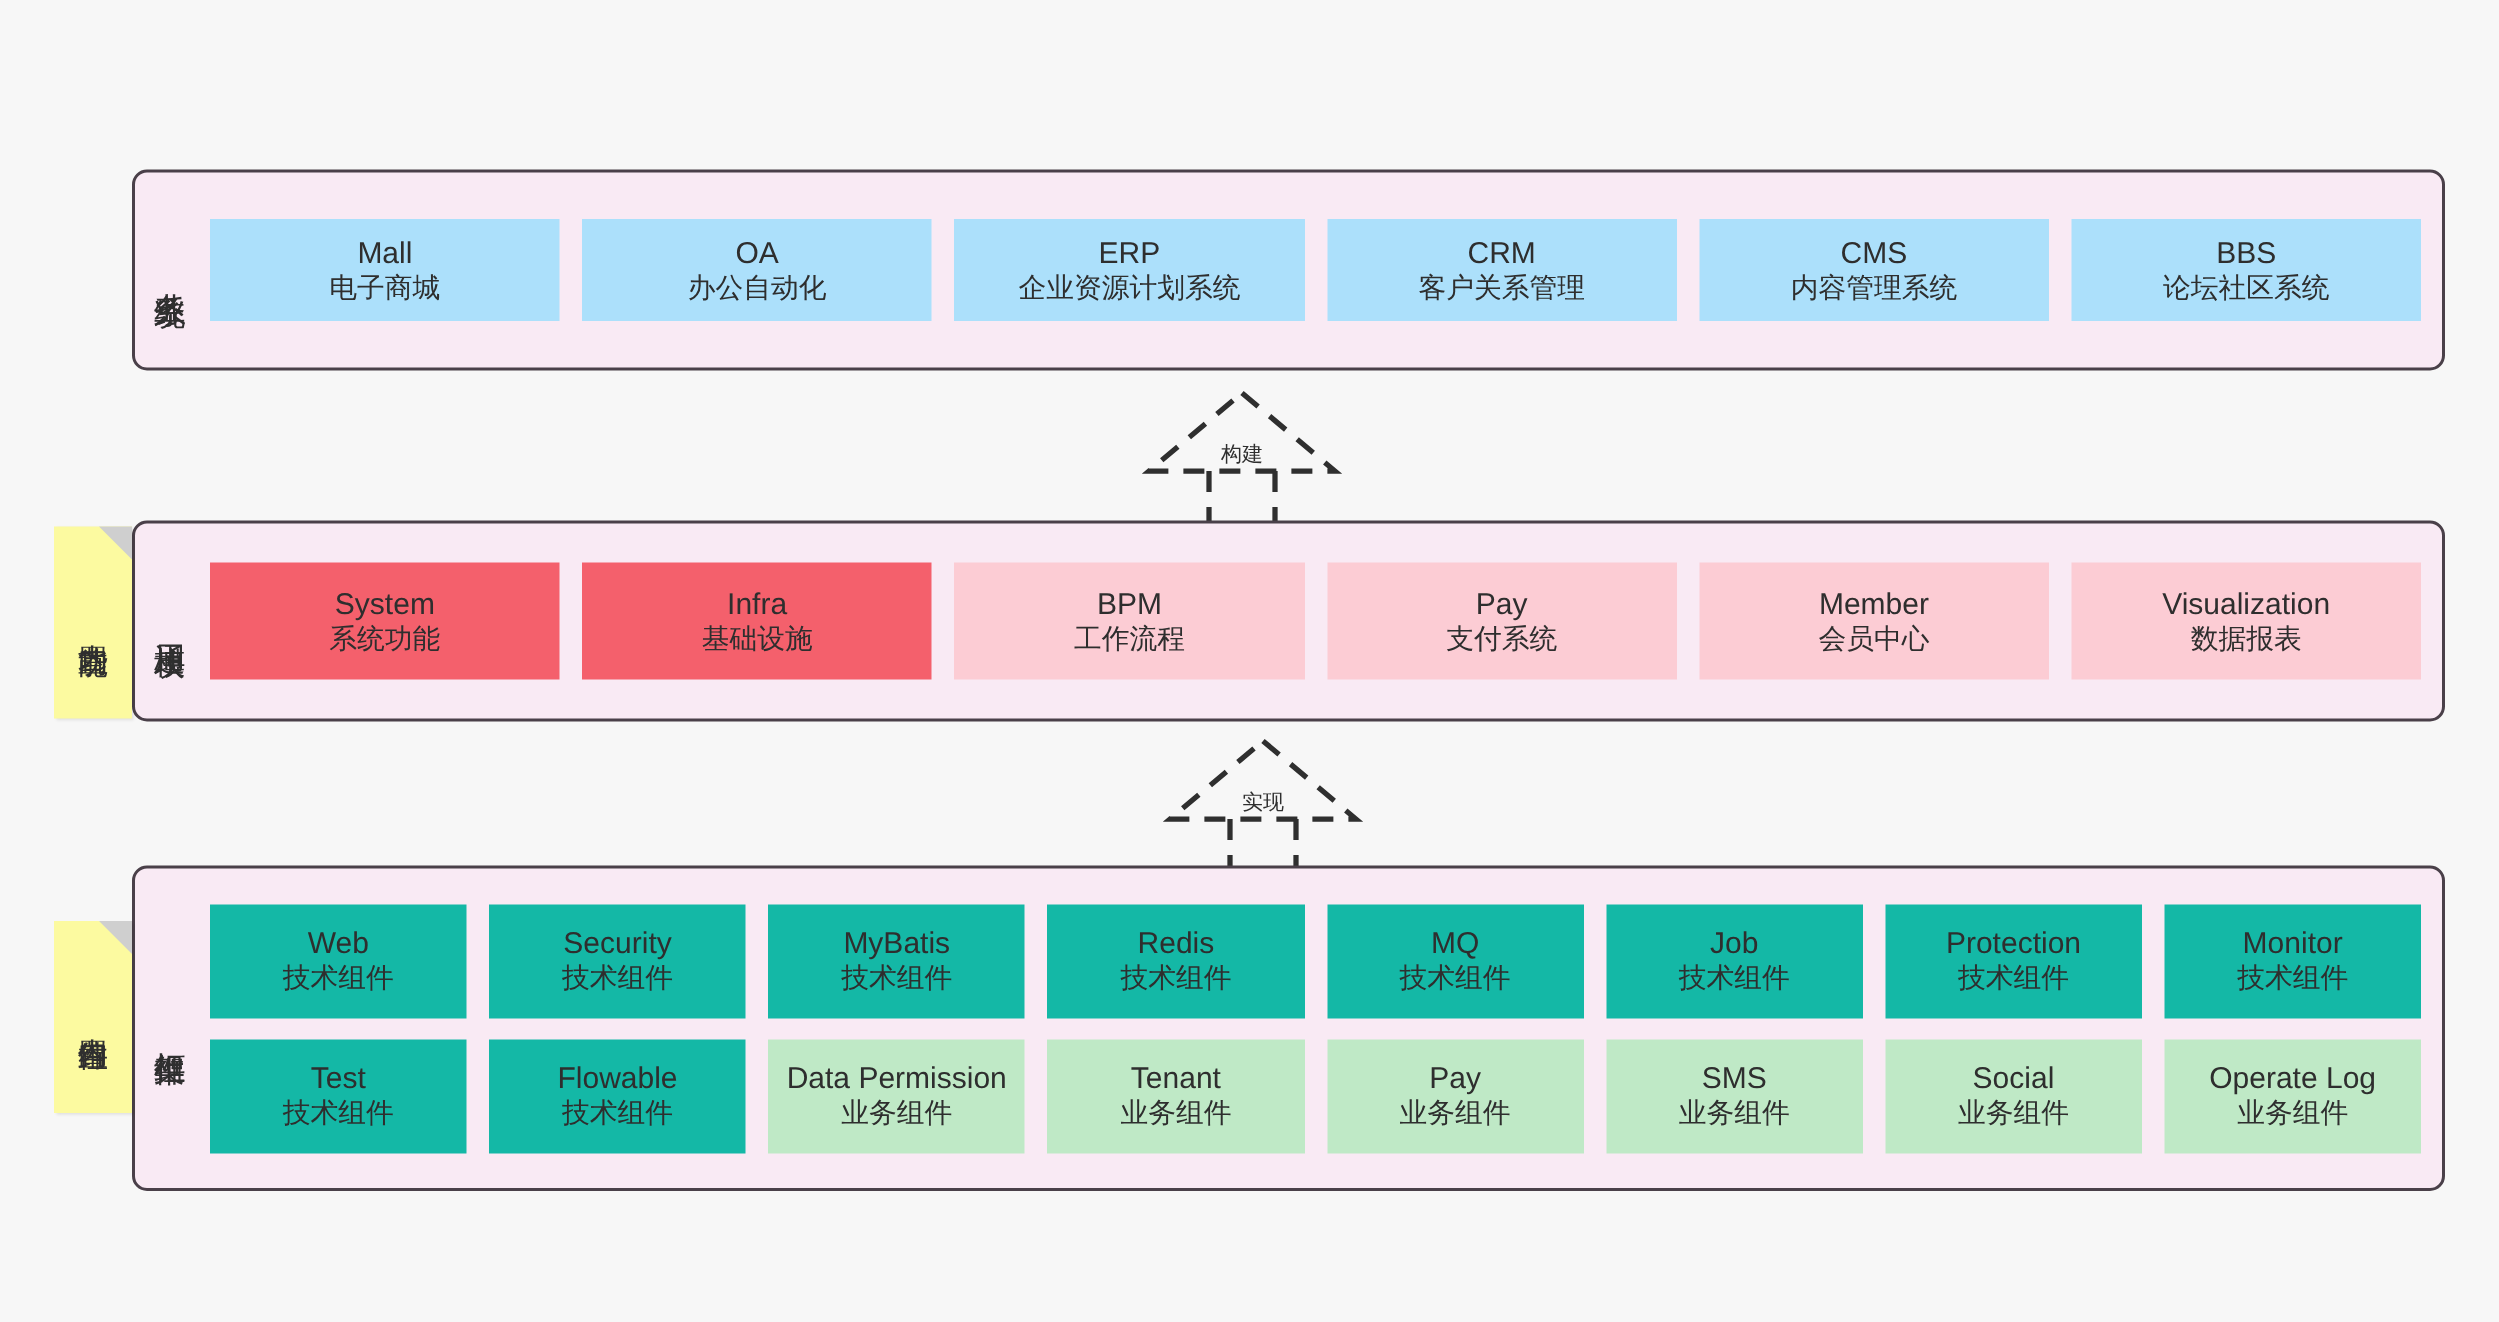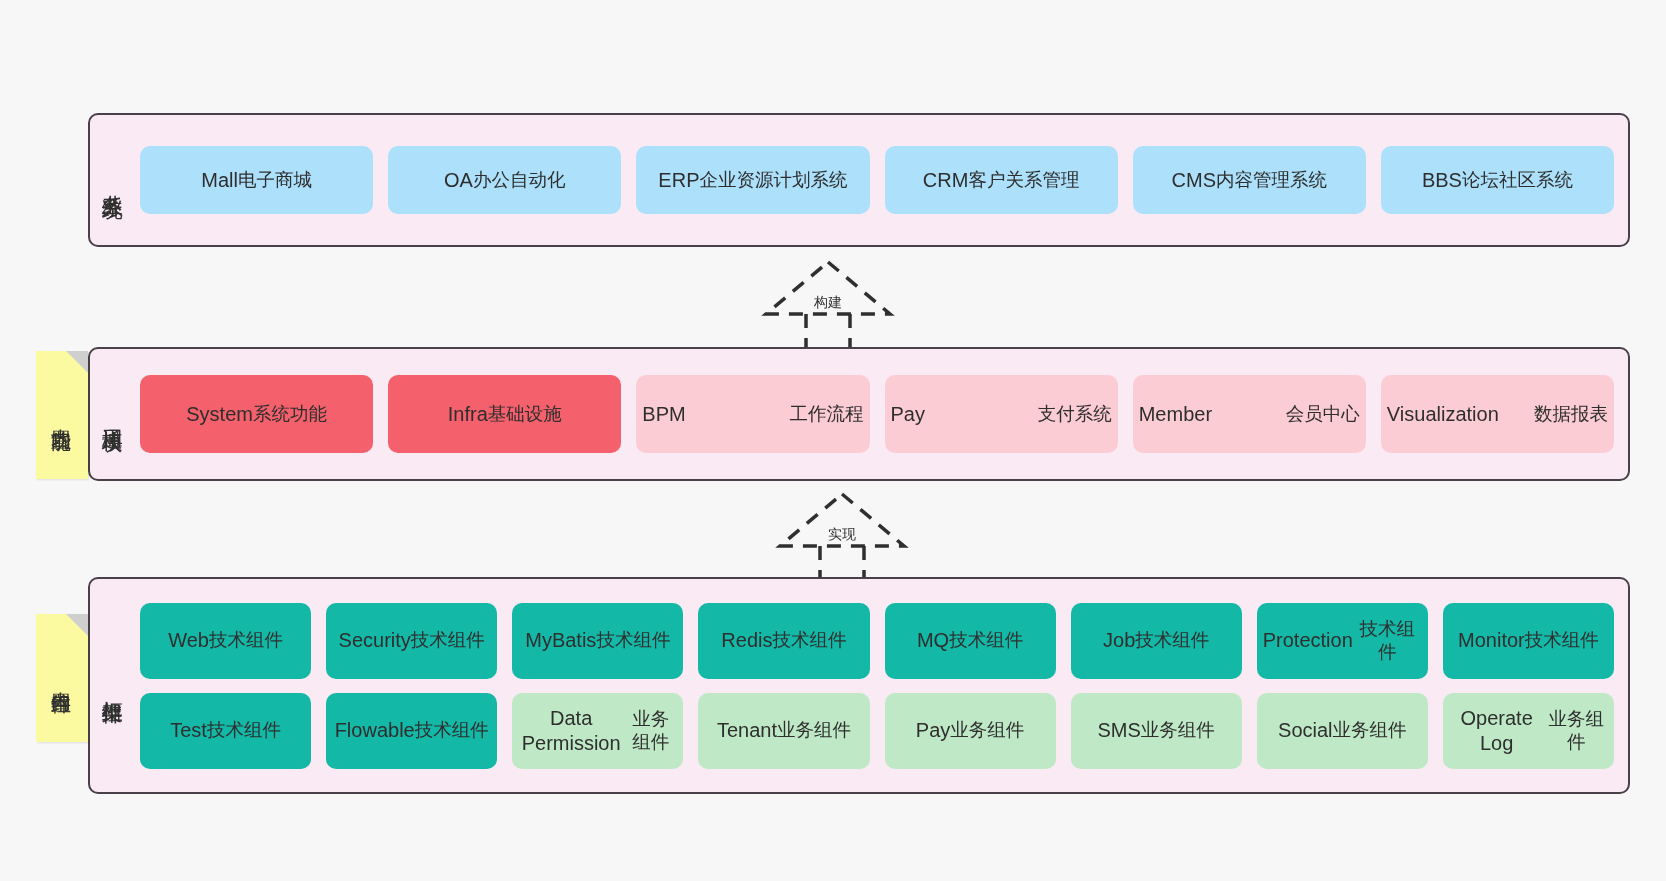--- a/index.html
+++ b/index.html
@@ -60,42 +60,42 @@
   .row {
     display: flex;
     gap: 15px;
     align-items: stretch;
   }
 
   
   .card {
     flex: 1 1 0;
     box-sizing: border-box;
-    border-radius: 10px;
-    display: flex;
-    flex-direction: row;
+    border-radius: 0;
+    display: flex;
+    flex-direction: column;
     align-items: center;
     justify-content: center;
     text-align: center;
     padding: 4px 6px;
     line-height: 1.22;
     color: #2e2e2e;
   }
   .card .t-en {
     font-size: 20px;
     white-space: pre-line;
   }
   .card .t-cn {
     font-size: 18.5px;
   }
 
   
   .c-blue        { background: #ace0fb; }
   .c-red         { background: #f4606c; }
-  .c-pink        { background: #fcccd4; justify-content: space-between; }
+  .c-pink        { background: #fcccd4; }
   .c-green       { background: #14b8a6; }
   .c-green-light { background: #bfe9c6; }
 
   
   #layer-business { left: 88px;  top: 113px; width: 1542px; height: 134px; }
   #layer-common   { left: 88px;  top: 347px; width: 1542px; height: 134px; }
   #layer-framework{ left: 88px;  top: 577px; width: 1542px; height: 217px; }
 
   #layer-business .card  { height: 68px; }
   #layer-common .card    { height: 78px; }

